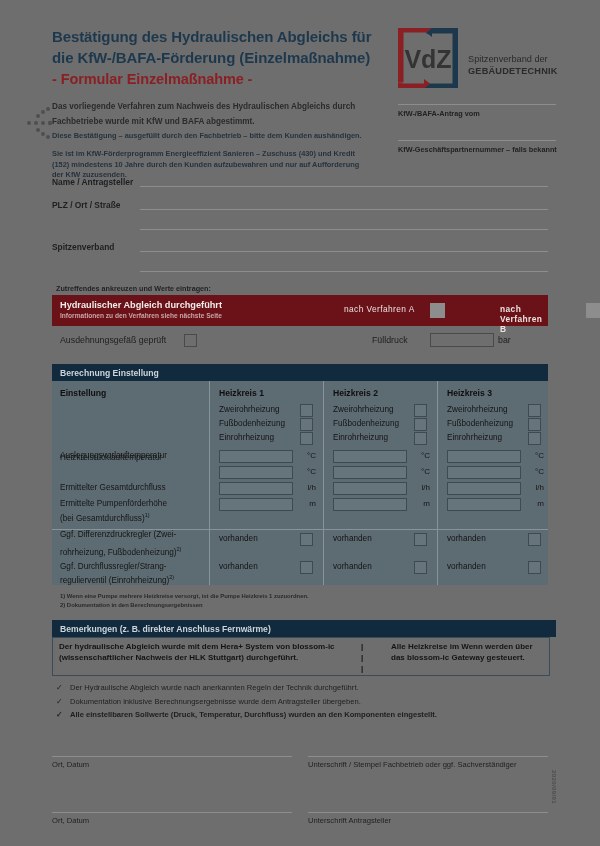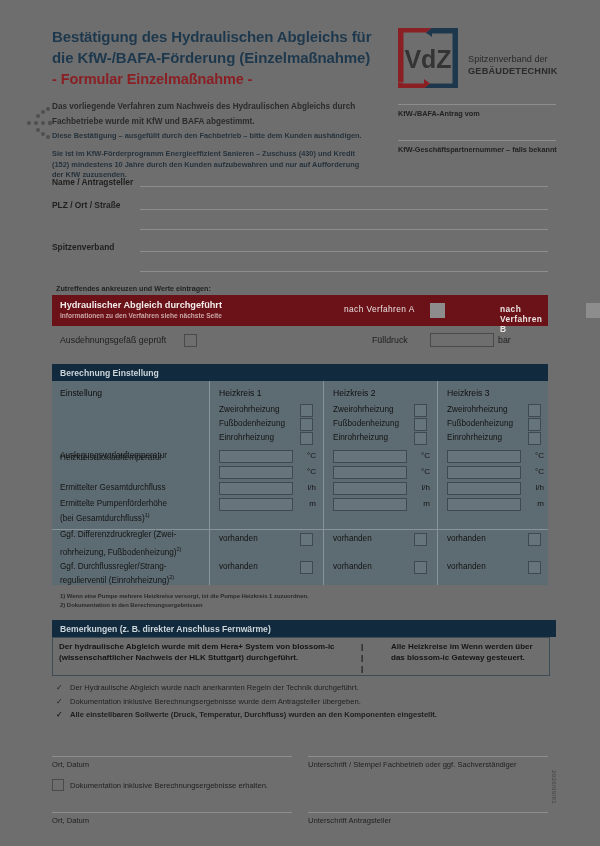--- a/index.html
+++ b/index.html
@@ -219,21 +219,21 @@
   .col-div {
     position: absolute;
     top: 0; bottom: 0;
     width: 1px;
     background: #87949a;
   }
   .th {
     position: absolute;
     top: 7px;
     font-size: 8.6px;
-    font-weight: normal;
+    font-weight: bold;
     color: #0f0f0f;
   }
   .hk-opt {
     position: absolute;
     font-size: 8.2px;
     color: #141414;
     white-space: nowrap;
   }
   .hk-box {
     position: absolute;
@@ -590,24 +590,20 @@
 
   <div class="sig" style="left:52px; top:756px; width:240px;">
     <div class="srule"></div>
     <div class="scap">Ort, Datum</div>
   </div>
   <div class="sig" style="left:308px; top:756px; width:240px;">
     <div class="srule"></div>
     <div class="scap">Unterschrift / Stempel Fachbetrieb oder ggf. Sachverständiger</div>
   </div>
 
-  <div class="doc-check">
-    <div class="dc-box"></div>
-    <div class="dc-label">Dokumentation inklusive Berechnungsergebnisse erhalten.</div>
-  </div>
 
   <div class="sig" style="left:52px; top:812px; width:240px;">
     <div class="srule"></div>
     <div class="scap">Ort, Datum</div>
   </div>
   <div class="sig" style="left:308px; top:812px; width:240px;">
     <div class="srule"></div>
     <div class="scap">Unterschrift Antragsteller</div>
   </div>
 

